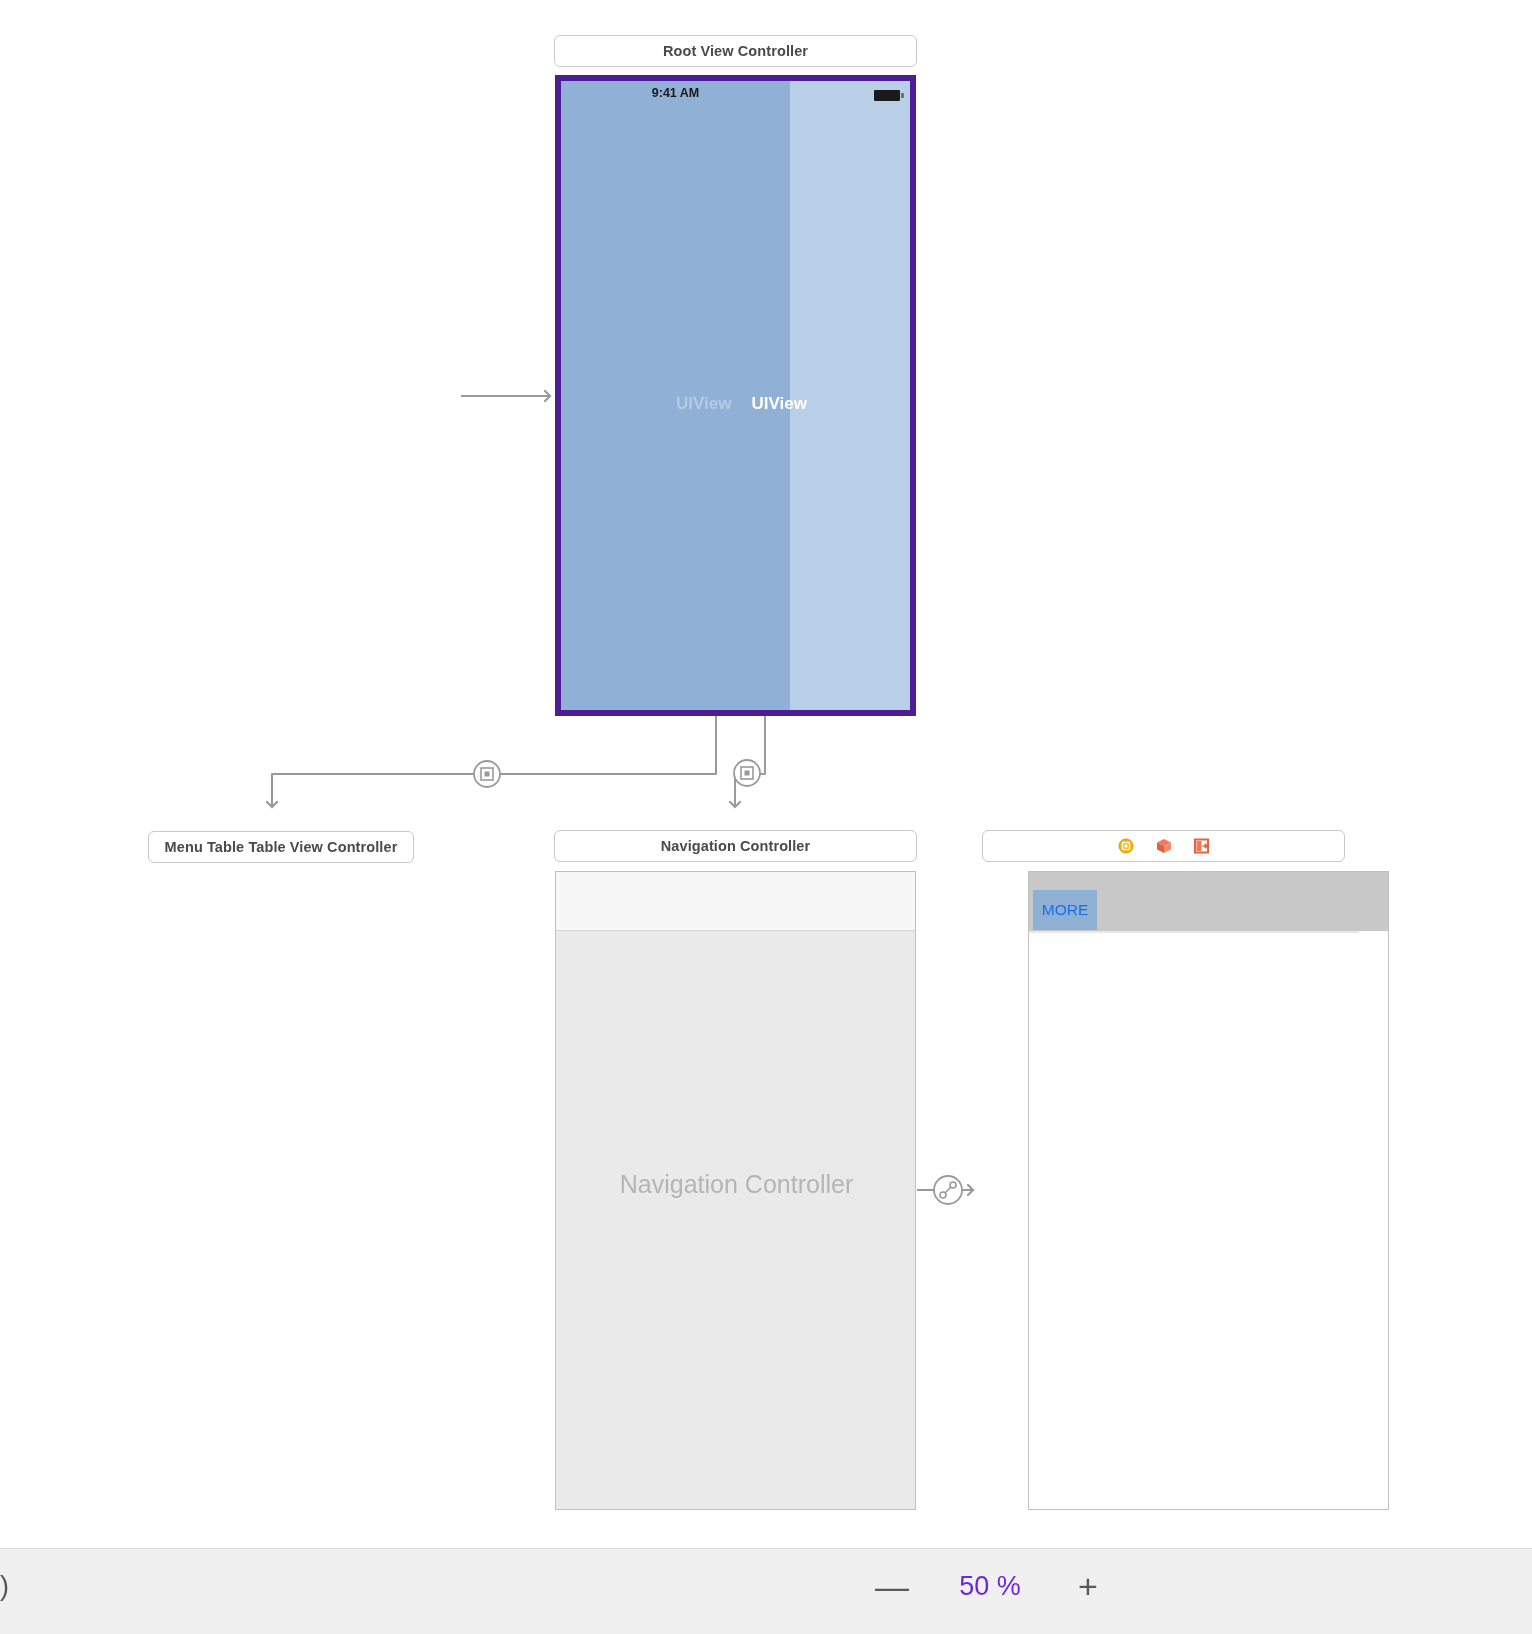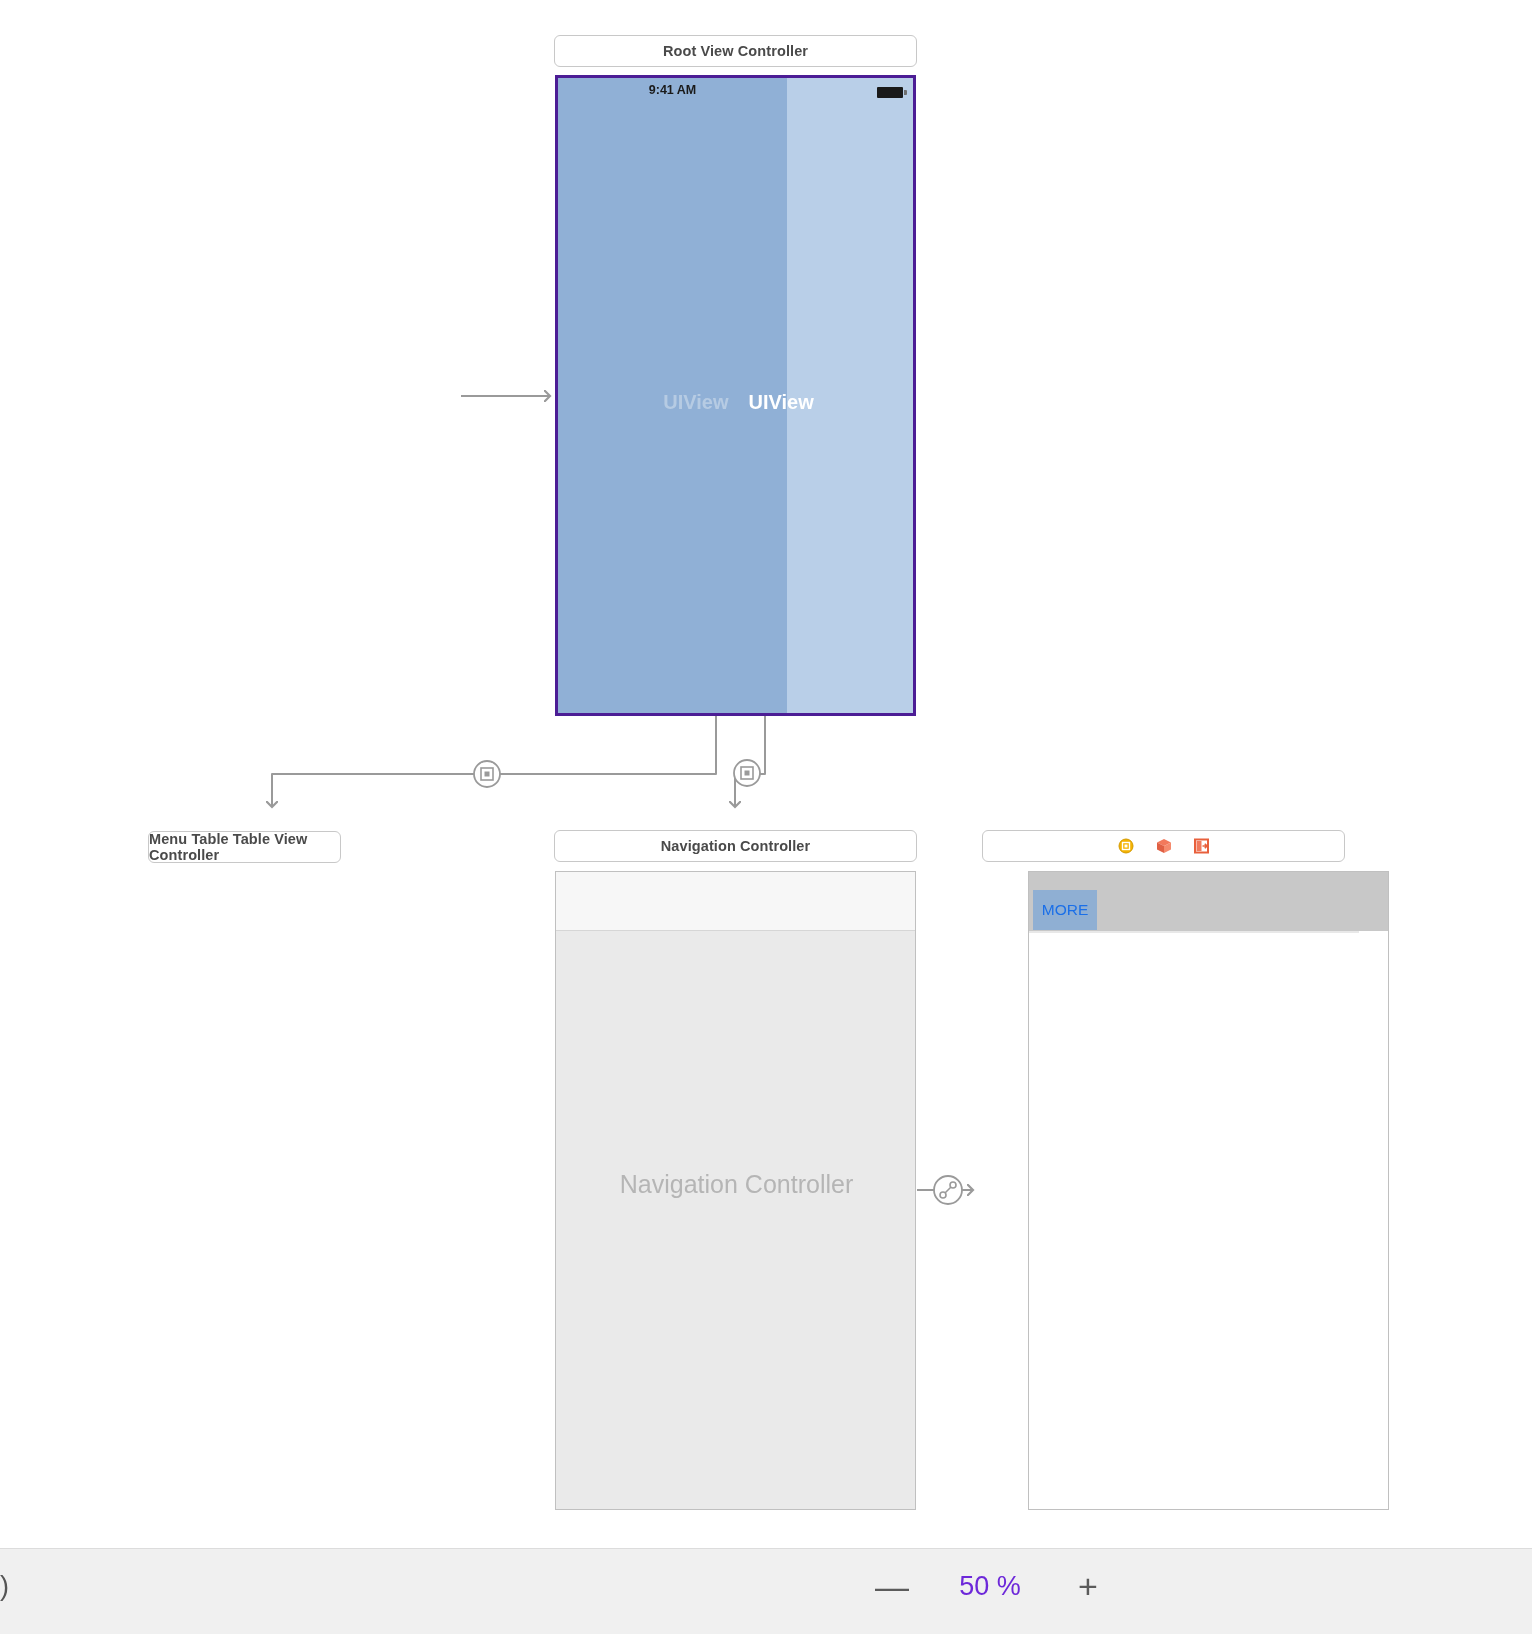--- a/index.html
+++ b/index.html
@@ -31,21 +31,21 @@
     color: #4a4a4a;
     letter-spacing: 0.1px;
   }
 
   
   #root-title { left: 554px; top: 35px; width: 363px; height: 32px; }
   #root-device {
     position: absolute;
     left: 555px; top: 75px;
     width: 361px; height: 641px;
-    border: 3px solid #4c1d95;
+    border: 6px solid #4c1d95;
     background: #b9cfe8;
     overflow: hidden;
     padding-left: 8px;
   }
   #root-left-view {
     position: absolute;
     left: 0; top: 0;
     width: 229px; height: 100%;
     background: #90b0d6;
   }
@@ -75,36 +75,36 @@
     background: #6f6f6f;
     border-radius: 0 1px 1px 0;
   }
   #root-labels {
     position: absolute;
     left: 0; top: 313px;
     width: 361px;
     display: flex;
     justify-content: center;
     gap: 20px;
-    font-size: 20px;
+    font-size: 17px;
     font-weight: bold;
   }
   .lbl-dim { color: #b6cbe3; }
   .lbl-bright { color: #ffffff; }
 
   
   svg#wires {
     position: absolute;
     left: 0; top: 0;
     width: 1532px; height: 1634px;
     pointer-events: none;
   }
 
   
-  #menu-title { left: 148px; top: 831px; width: 193px; height: 32px; }
+  #menu-title { left: 148px; top: 831px; width: 266px; height: 32px; }
   #menu-device {
     position: absolute;
     left: 148px; top: 871px;
     width: 231px; height: 639px;
     border: 1px solid #c0c0c0;
     background: #eaeaea;
     overflow: hidden;
   }
   #menu-topbar {
     position: absolute;

